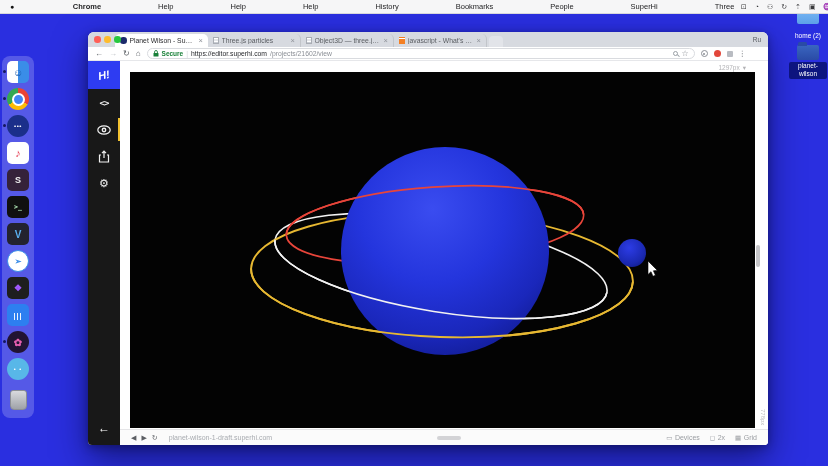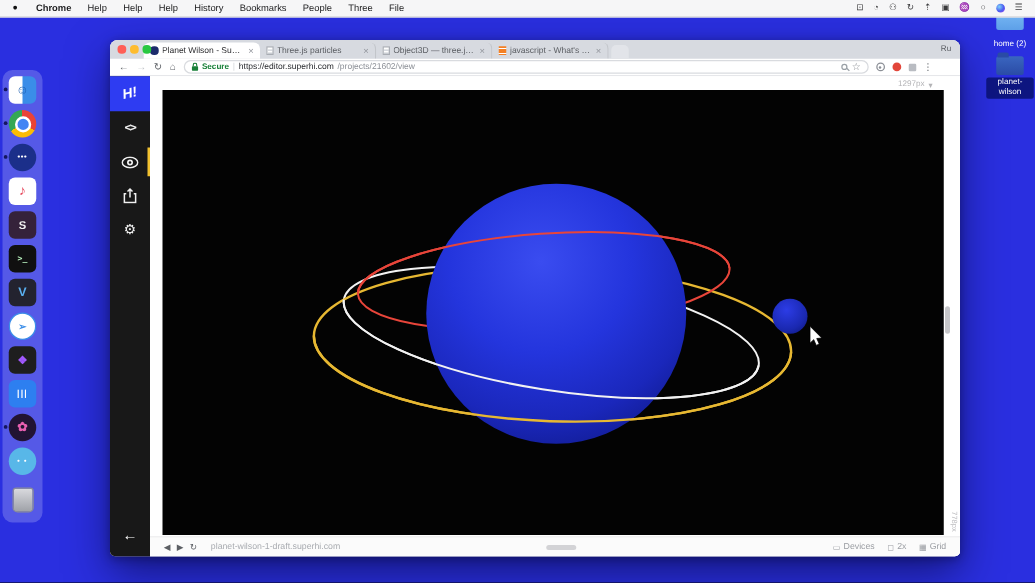--- a/index.html
+++ b/index.html
@@ -13,21 +13,21 @@
   }
 
   
   .menubar {
     position:absolute; top:0; left:0; right:0; height:14px;
     background:#f6f6f7; border-bottom:1px solid #d8d8dc;
     display:flex; align-items:center; padding:0 10px;
     font-size:7.5px; color:#1d1d1f; z-index:50;
   }
   .apple-glyph { font-size:7px; margin-right:8px; color:#111; }
-  .menu-item { padding:0 6.5px; }
+  .menu-item { padding:0 6.5px;margin-left:44px; }
   .menu-item.app-name { font-weight:bold; }
   .status-tray { margin-left:auto; display:flex; align-items:center; gap:8px; color:#3a3a3c; font-size:7px; }
   .status-icon { line-height:1; }
   .siri-orb { width:7px; height:7px; border-radius:50%;
     background:radial-gradient(circle at 35% 35%, #7fd4f8, #4a5bf0 55%, #b24af0); display:inline-block; }
 
   
   .dock {
     position:absolute; left:2px; top:56px; width:32px; height:362px;
     background:rgba(240,242,255,0.22); border-radius:8px;
@@ -155,22 +155,22 @@
 
 <div class="menubar">
   <span class="apple-glyph">●</span>
   <span class="menu-item app-name">Chrome</span>
   <span class="menu-item">Help</span>
   <span class="menu-item">Help</span>
   <span class="menu-item">Help</span>
   <span class="menu-item">History</span>
   <span class="menu-item">Bookmarks</span>
   <span class="menu-item">People</span>
+  <span class="menu-item">SuperHi</span>
   <span class="menu-item">Three</span>
-  <span class="menu-item">File</span>
   <span class="status-tray">
     <span class="status-icon">⊡</span>
     <span class="status-icon">◔</span>
     <span class="status-icon">⚇</span>
     <span class="status-icon">↻</span>
     <span class="status-icon">⇡</span>
     <span class="status-icon">▣</span>
     <span class="status-icon">♒</span>
     <span class="status-icon">○</span>
     <span class="siri-orb"></span>

